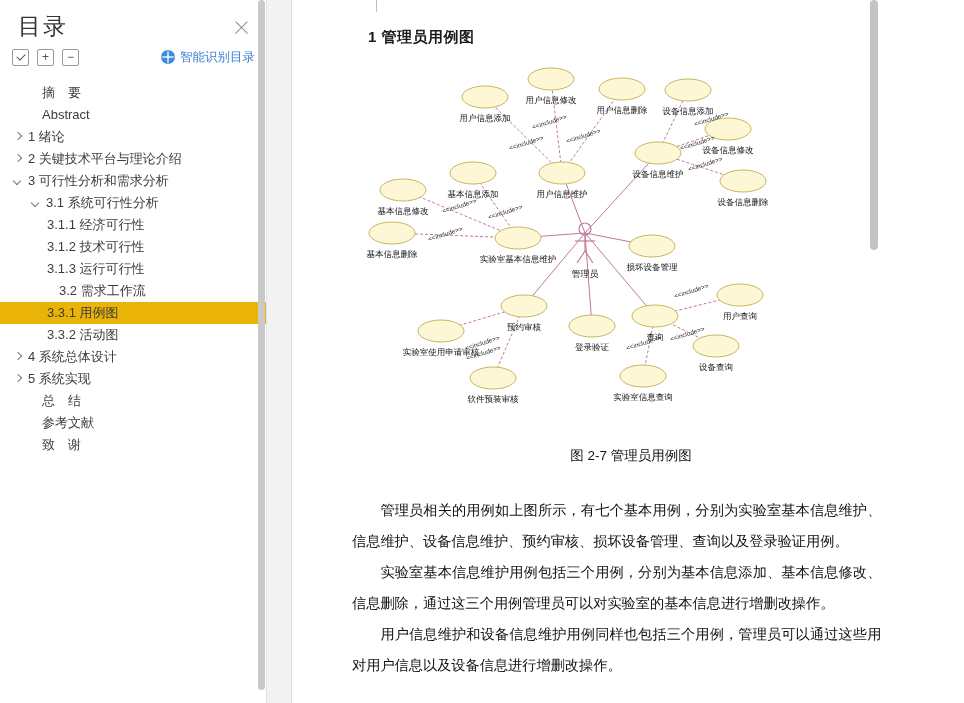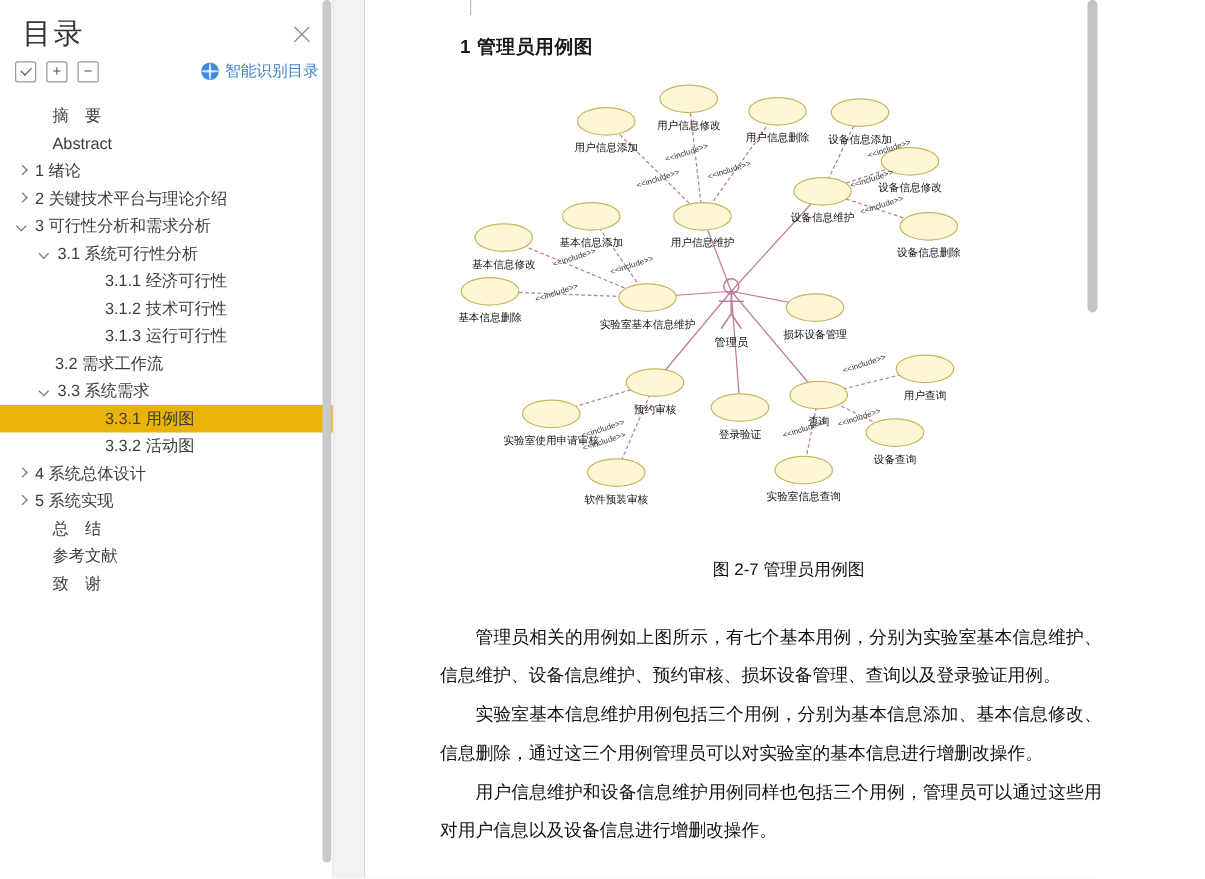--- a/index.html
+++ b/index.html
@@ -151,23 +151,23 @@
     content: "";
     position: absolute;
     left: 4px; top: 5px;
     width: 5px; height: 5px;
     border-top: 1.3px solid #777;
     border-right: 1.3px solid #777;
     transform: rotate(135deg);
   }
   .lvl0 { padding-left: 42px; }
   .lvl0-arrow { padding-left: 10px; }
-  .lvl1 { padding-left: 44px; }
+  .lvl1 { padding-left: 59px; }
   .lvl1-arrow { padding-left: 28px; }
-  .lvl2 { padding-left: 84px; }
+  .lvl2 { padding-left: 47px; }
 
   .sidebar-divider {
     position: absolute;
     top: 0; right: 0;
     width: 1px; height: 703px;
     background: #e2e2e2;
   }
   .sidebar-scroll {
     position: absolute;
     right: 2px; top: 0;
@@ -309,24 +309,20 @@
           <span>3.1.1 经济可行性</span>
         </div>
         <div class="outline-item lvl2">
           <span>3.1.2 技术可行性</span>
         </div>
         <div class="outline-item lvl2">
           <span>3.1.3 运行可行性</span>
         </div>
         <div class="outline-item lvl1">
           <span>3.2 需求工作流</span>
-        </div>
-        <div class="outline-item lvl1-arrow">
-          <span class="arrow open"></span>
-          <span>3.3 系统需求</span>
         </div>
         <div class="outline-item selected lvl2">
           <span>3.3.1 用例图</span>
         </div>
         <div class="outline-item lvl2">
           <span>3.3.2 活动图</span>
         </div>
         <div class="outline-item lvl0-arrow">
           <span class="arrow closed"></span>
           <span>4 系统总体设计</span>

